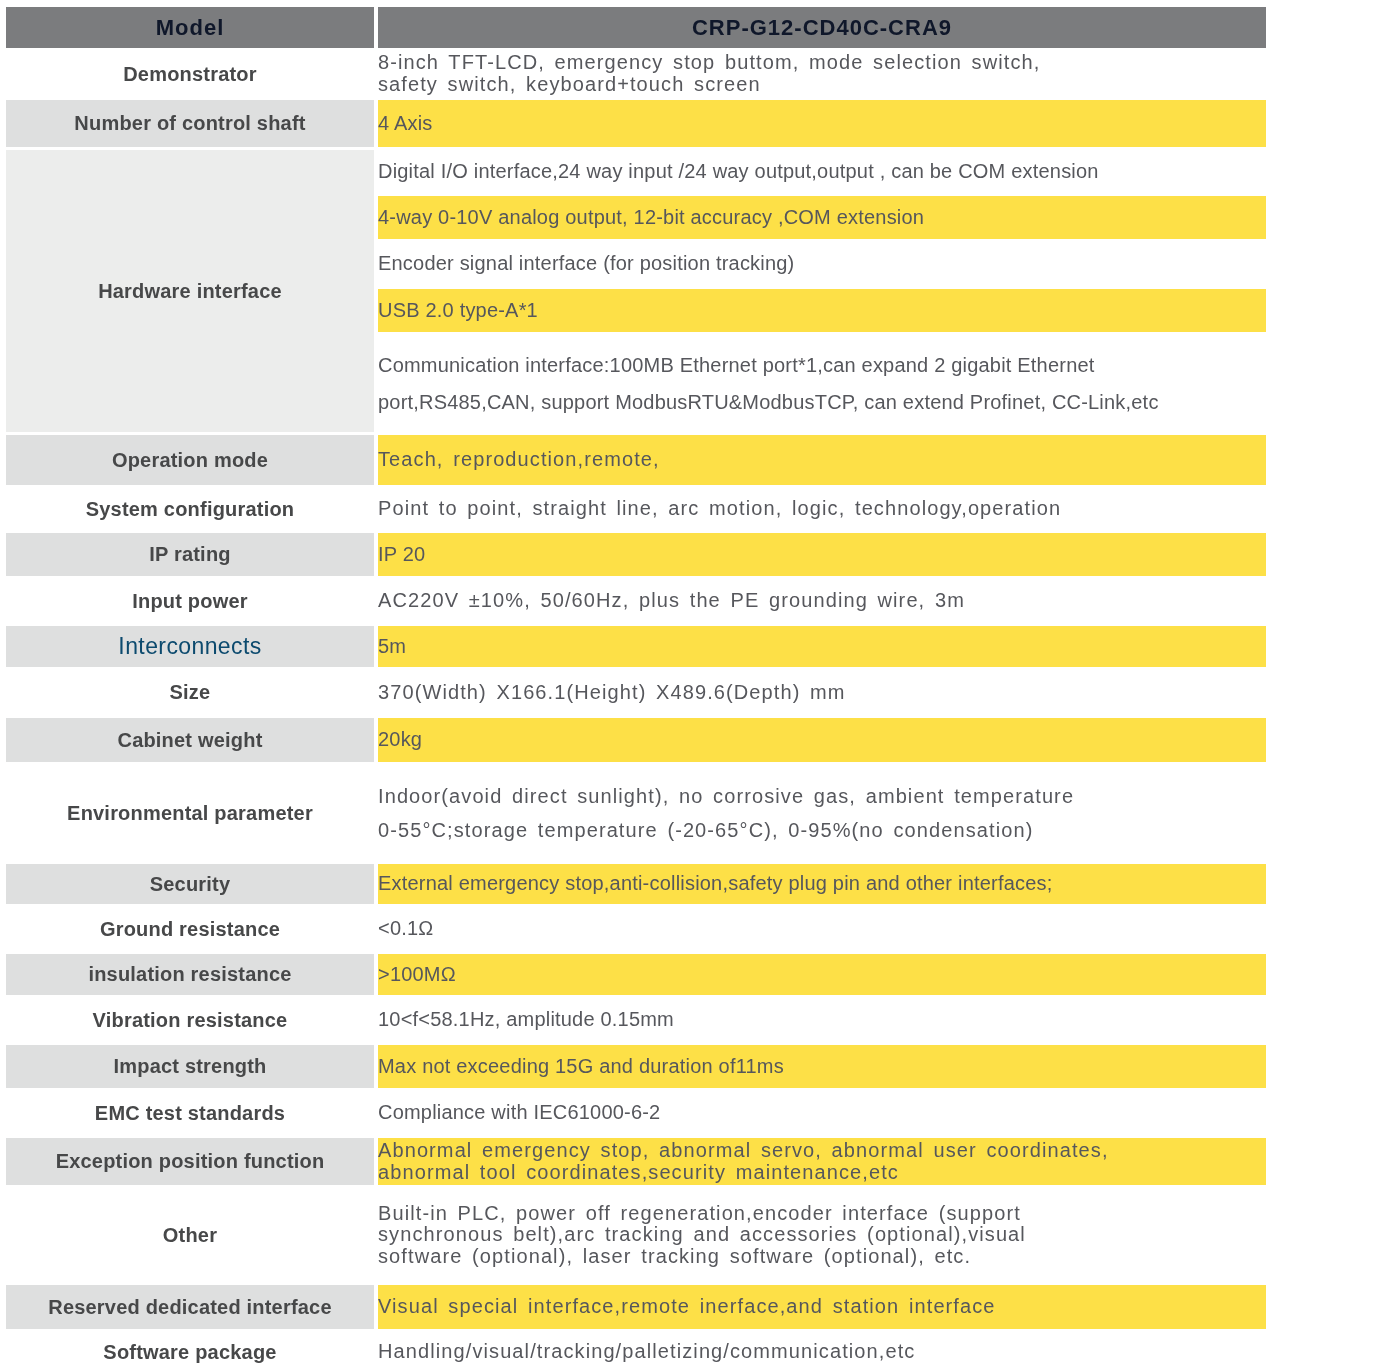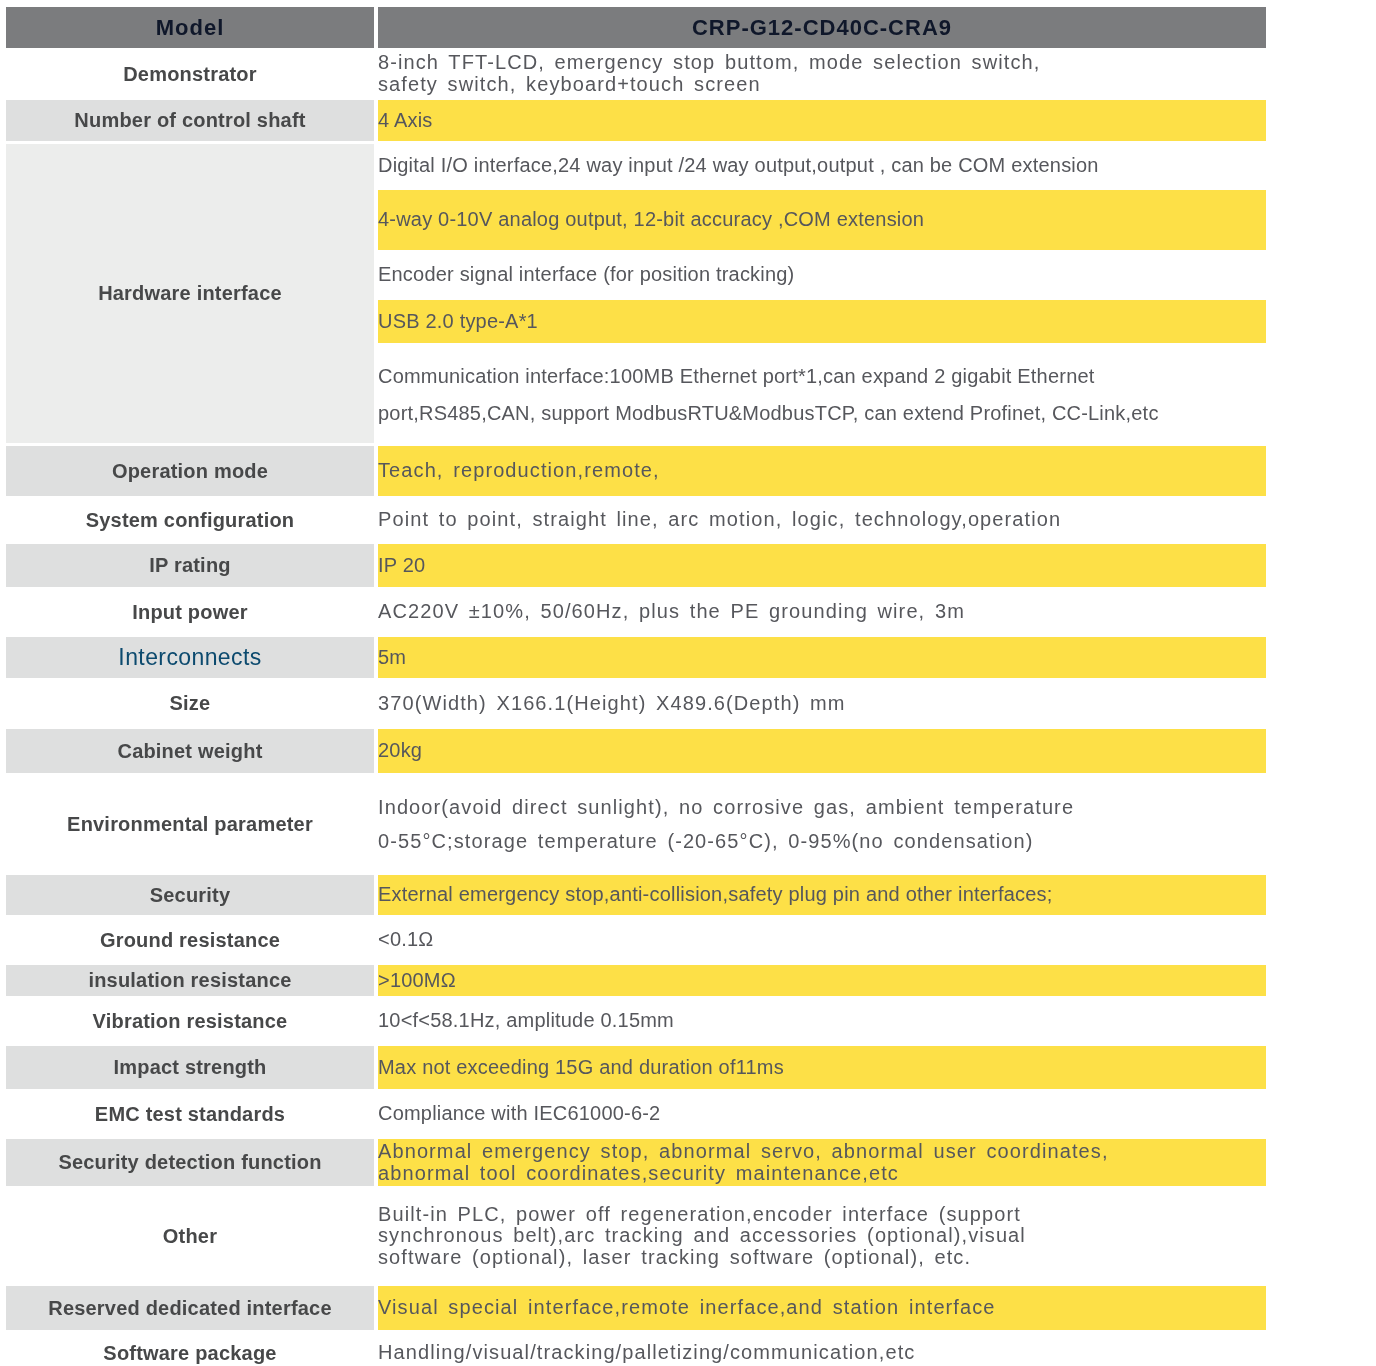--- a/index.html
+++ b/index.html
@@ -60,30 +60,30 @@
     <th class="hcell">Model</th>
     <th class="hcell">CRP-G12-CD40C-CRA9</th>
   </tr>
 
   <tr style="height:46px;">
     <td class="label">Demonstrator</td>
     <td class="value spread lh-sm">8-inch TFT-LCD,  emergency stop buttom,  mode selection switch,
 safety switch,  keyboard+touch screen</td>
   </tr>
 
-  <tr style="height:41px;border-radius:7px;">
+  <tr style="height:47px;border-radius:7px;">
     <td class="label g">Number of control shaft</td>
     <td class="value g">4 Axis</td>
   </tr>
 
   <tr style="height:43px;">
     <td class="label hw" rowspan="5">Hardware interface</td>
     <td class="value">Digital I/O interface,24 way input /24 way output,output ,  can be COM extension</td>
   </tr>
-  <tr style="height:60px;margin-left:22px;">
+  <tr style="height:43px;margin-left:22px;">
     <td class="value g">4-way 0-10V analog output, 12-bit accuracy ,COM extension</td>
   </tr>
   <tr style="height:44px;">
     <td class="value">Encoder signal interface (for position tracking)</td>
   </tr>
   <tr style="height:43px;">
     <td class="value g">USB 2.0 type-A*1</td>
   </tr>
   <tr style="height:97px;">
     <td class="value lh-xl">Communication interface:100MB Ethernet port*1,can expand 2 gigabit Ethernet
@@ -134,42 +134,42 @@
   <tr style="height:40px;">
     <td class="label g">Security</td>
     <td class="value g">External emergency stop,anti-collision,safety plug pin and other interfaces;</td>
   </tr>
 
   <tr style="height:44px;">
     <td class="label">Ground resistance</td>
     <td class="value">&lt;0.1Ω</td>
   </tr>
 
-  <tr style="height:31px;padding-left:11px;">
+  <tr style="height:41px;padding-left:11px;">
     <td class="label g">insulation resistance</td>
     <td class="value g">&gt;100MΩ</td>
   </tr>
 
   <tr style="height:44px;">
     <td class="label">Vibration resistance</td>
     <td class="value">10&lt;f&lt;58.1Hz,  amplitude 0.15mm</td>
   </tr>
 
   <tr style="height:43px;">
     <td class="label g">Impact strength</td>
     <td class="value g">Max not exceeding 15G and duration of11ms</td>
   </tr>
 
   <tr style="height:44px;">
     <td class="label">EMC test standards</td>
     <td class="value">Compliance with IEC61000-6-2</td>
   </tr>
 
   <tr style="height:47px;">
-    <td class="label g">Security detection function</td>
+    <td class="label g">Exception position function</td>
     <td class="value g spread lh-sm">Abnormal emergency stop, abnormal servo, abnormal user coordinates,
 abnormal tool coordinates,security maintenance,etc</td>
   </tr>
 
   <tr style="height:94px;">
     <td class="label">Other</td>
     <td class="value spread lh-sm">Built-in PLC, power off regeneration,encoder interface (support
 synchronous belt),arc tracking and accessories (optional),visual
 software (optional), laser tracking software (optional), etc.</td>
   </tr>

